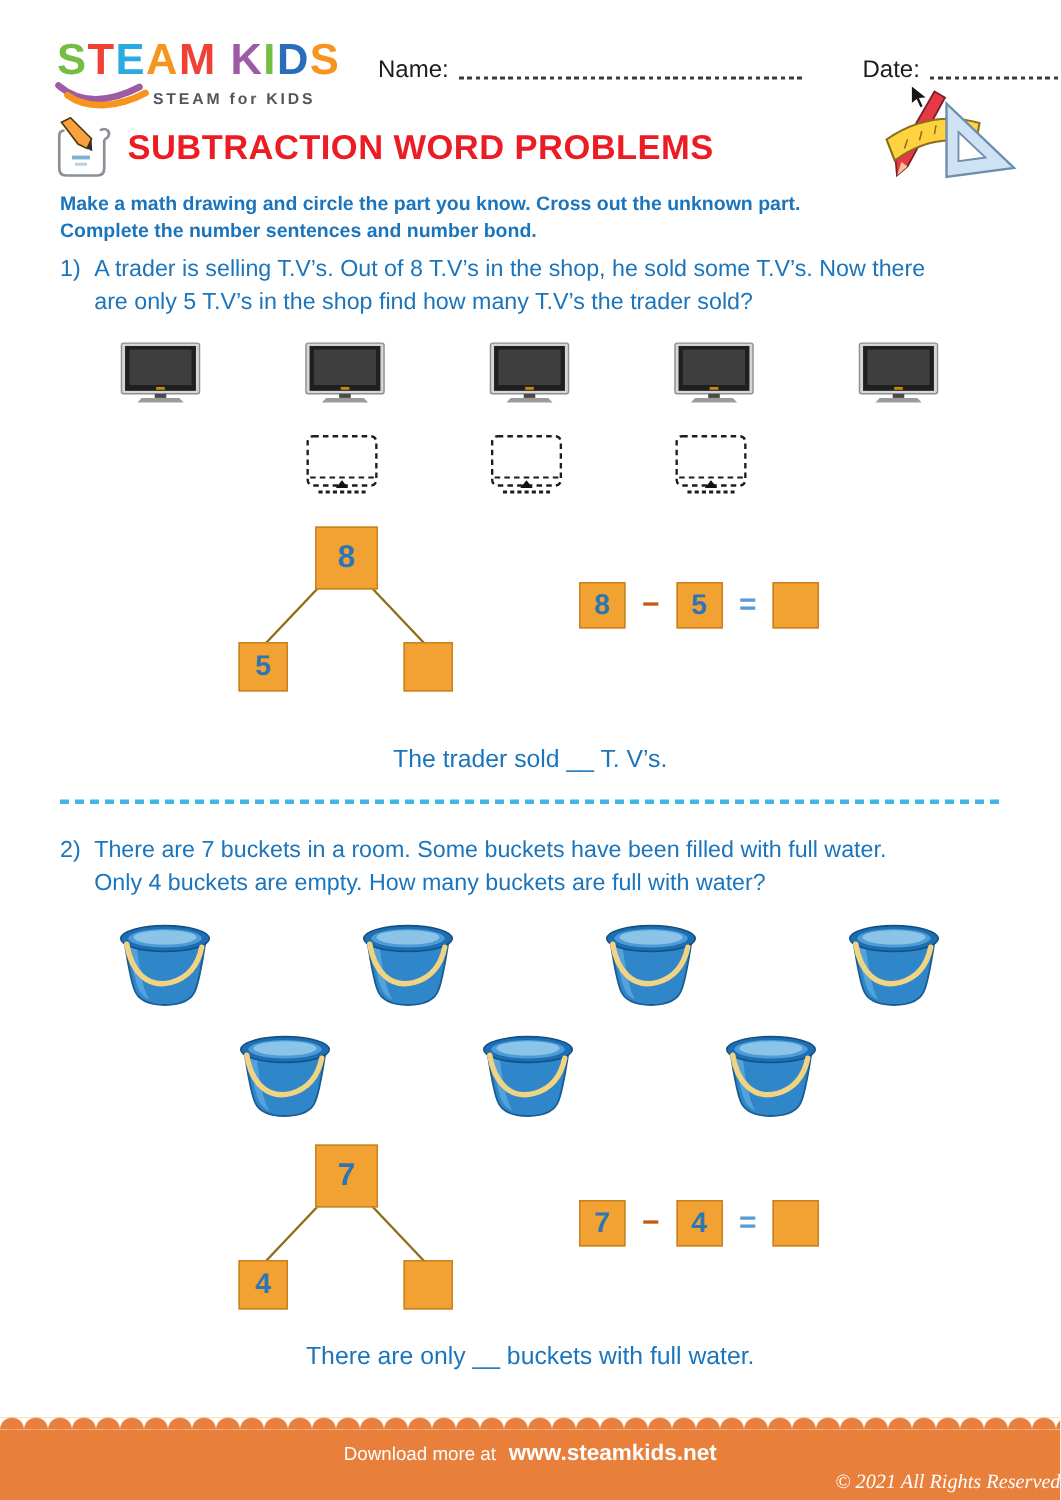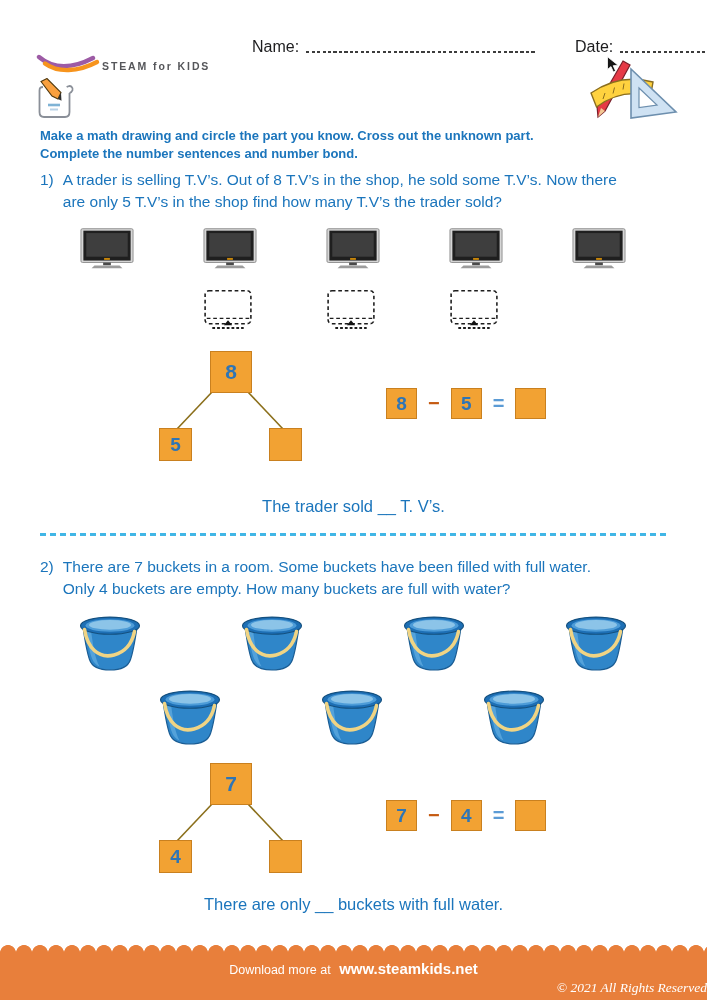--- a/index.html
+++ b/index.html
@@ -134,40 +134,46 @@
       <symbol id="sym-cursor" viewBox="0 0 14 18">
         <path d="M1.5 0.8 L12 9.2 L7.2 9.7 L9.6 15 L7.4 16 L5 10.6 L1.5 13.4 Z" fill="#161616" stroke="#fff" stroke-width="0.8"></path>
       </symbol>
       <symbol id="sym-swoosh" viewBox="0 0 64 20">
         <path d="M3 3 C17 15 36 15 57 4" fill="none" stroke="#9D5BA5" stroke-width="4.4" stroke-linecap="round"></path>
         <path d="M9 9.5 C22 19 42 18 61 8" fill="none" stroke="#F7941D" stroke-width="4.4" stroke-linecap="round"></path>
       </symbol>
     </defs>
   </svg>
 
+  <div class="logo-word">
+    <span><span style="color:#72BF44">S</span><span style="color:#EF4136">T</span><span style="color:#29ABE2">E</span><span style="color:#F7941D">A</span><span style="color:#EF4136">M</span></span>
+    <span> </span>
+    <span><span style="color:#9D5BA5">K</span><span style="color:#72BF44">I</span><span style="color:#2A6EBB">D</span><span style="color:#F7941D">S</span></span>
+  </div>
   <svg class="logo-swoosh">
       <use href="#sym-swoosh"></use>
     </svg>
   <div class="logo-tag">STEAM for KIDS</div>
 
   <div class="field" style="left:252px;top:38px;">
     <span class="lbl">Name:</span>
     <div class="dashline" style="width:230px;"></div>
   </div>
   <div class="field" style="left:551px;top:38px;margin-left:24px;">
     <span class="lbl">Date:</span>
     <div class="dashline" style="width:88px;"></div>
   </div>
   <svg class="cursor">
       <use href="#sym-cursor"></use>
     </svg>
 
   <svg class="title-icon">
       <use href="#sym-pencil-paper"></use>
     </svg>
+  <h1 class="page-title">SUBTRACTION WORD PROBLEMS</h1>
   <svg class="ruler-icon">
       <use href="#sym-ruler"></use>
     </svg>
 
   <p class="instructions wrap-lines">Make a math drawing and circle the part you know. Cross out the unknown part.
 Complete the number sentences and number bond.</p>
 
   <div class="prob prob1">
     <span class="prob-num">1)</span>
     <span class="wrap-lines">A trader is selling T.V’s. Out of 8 T.V’s in the shop, he sold some T.V’s. Now there

